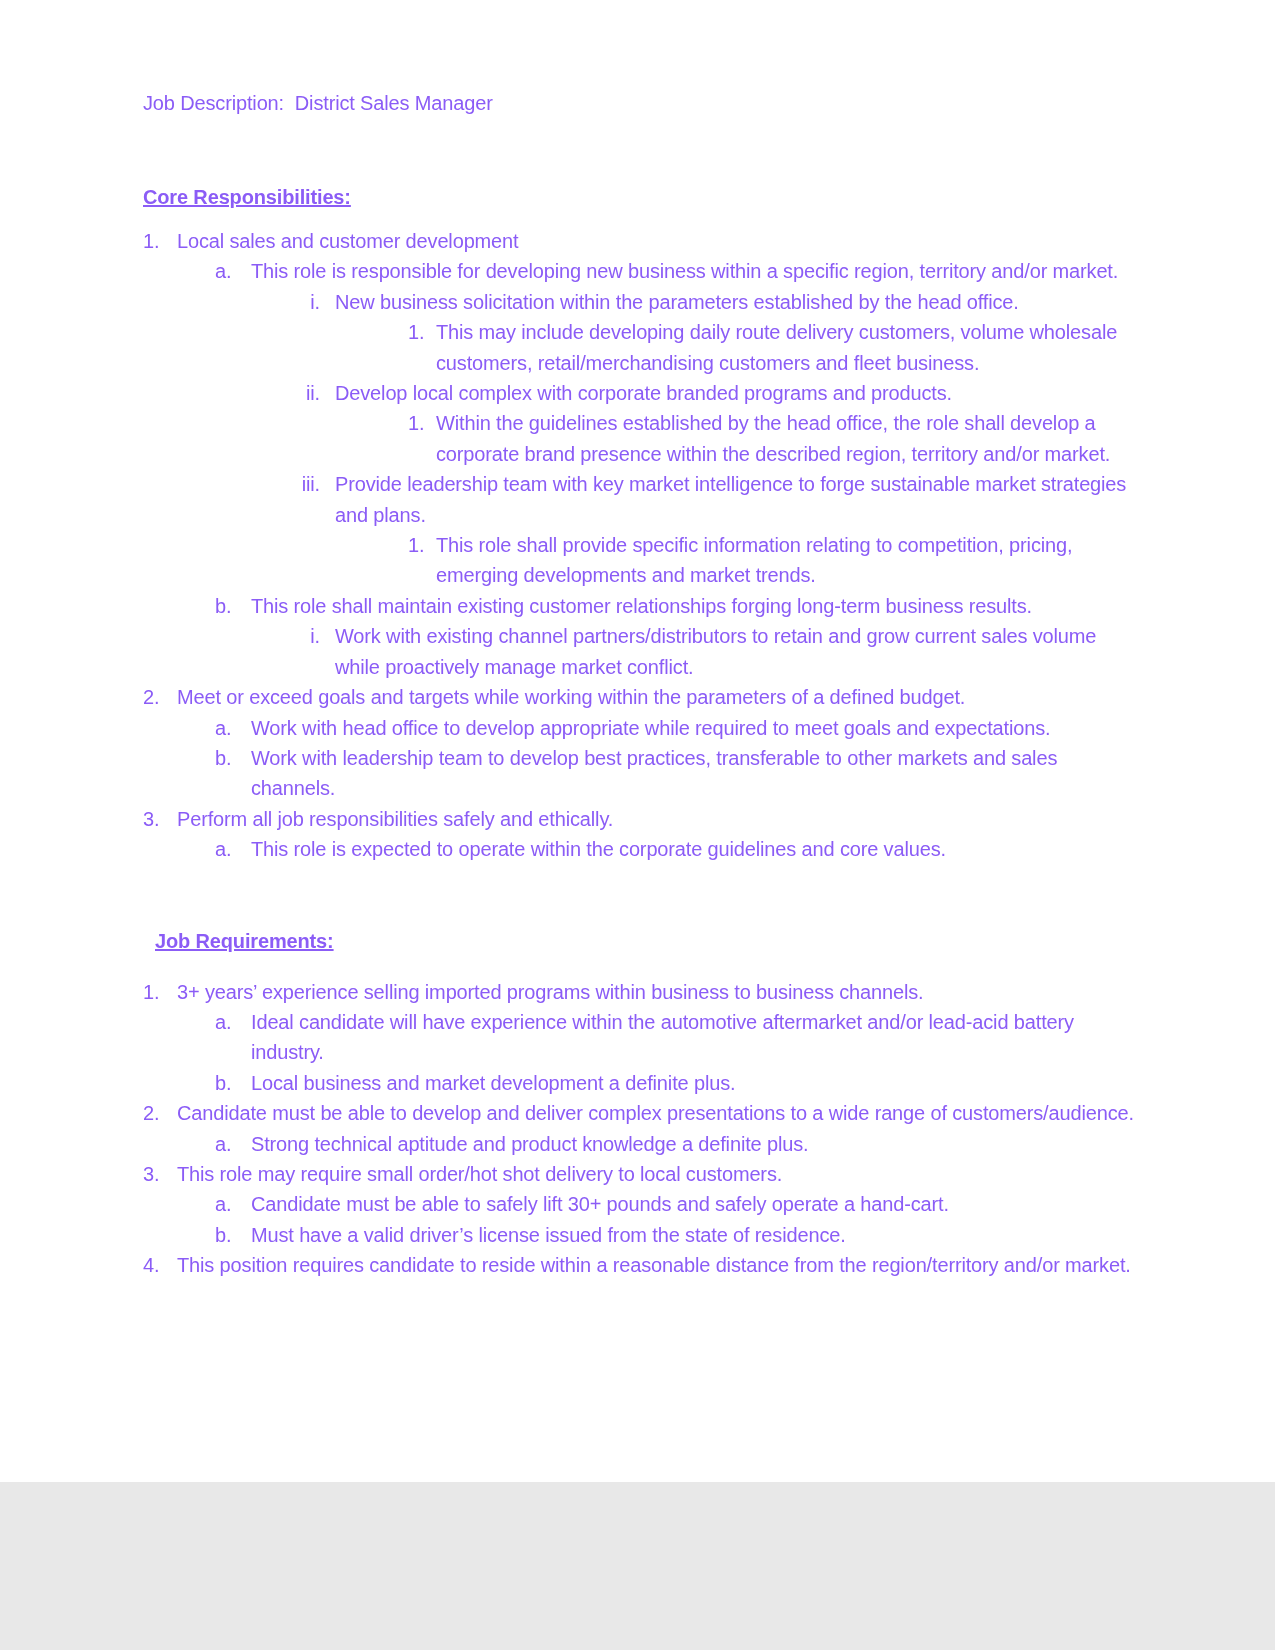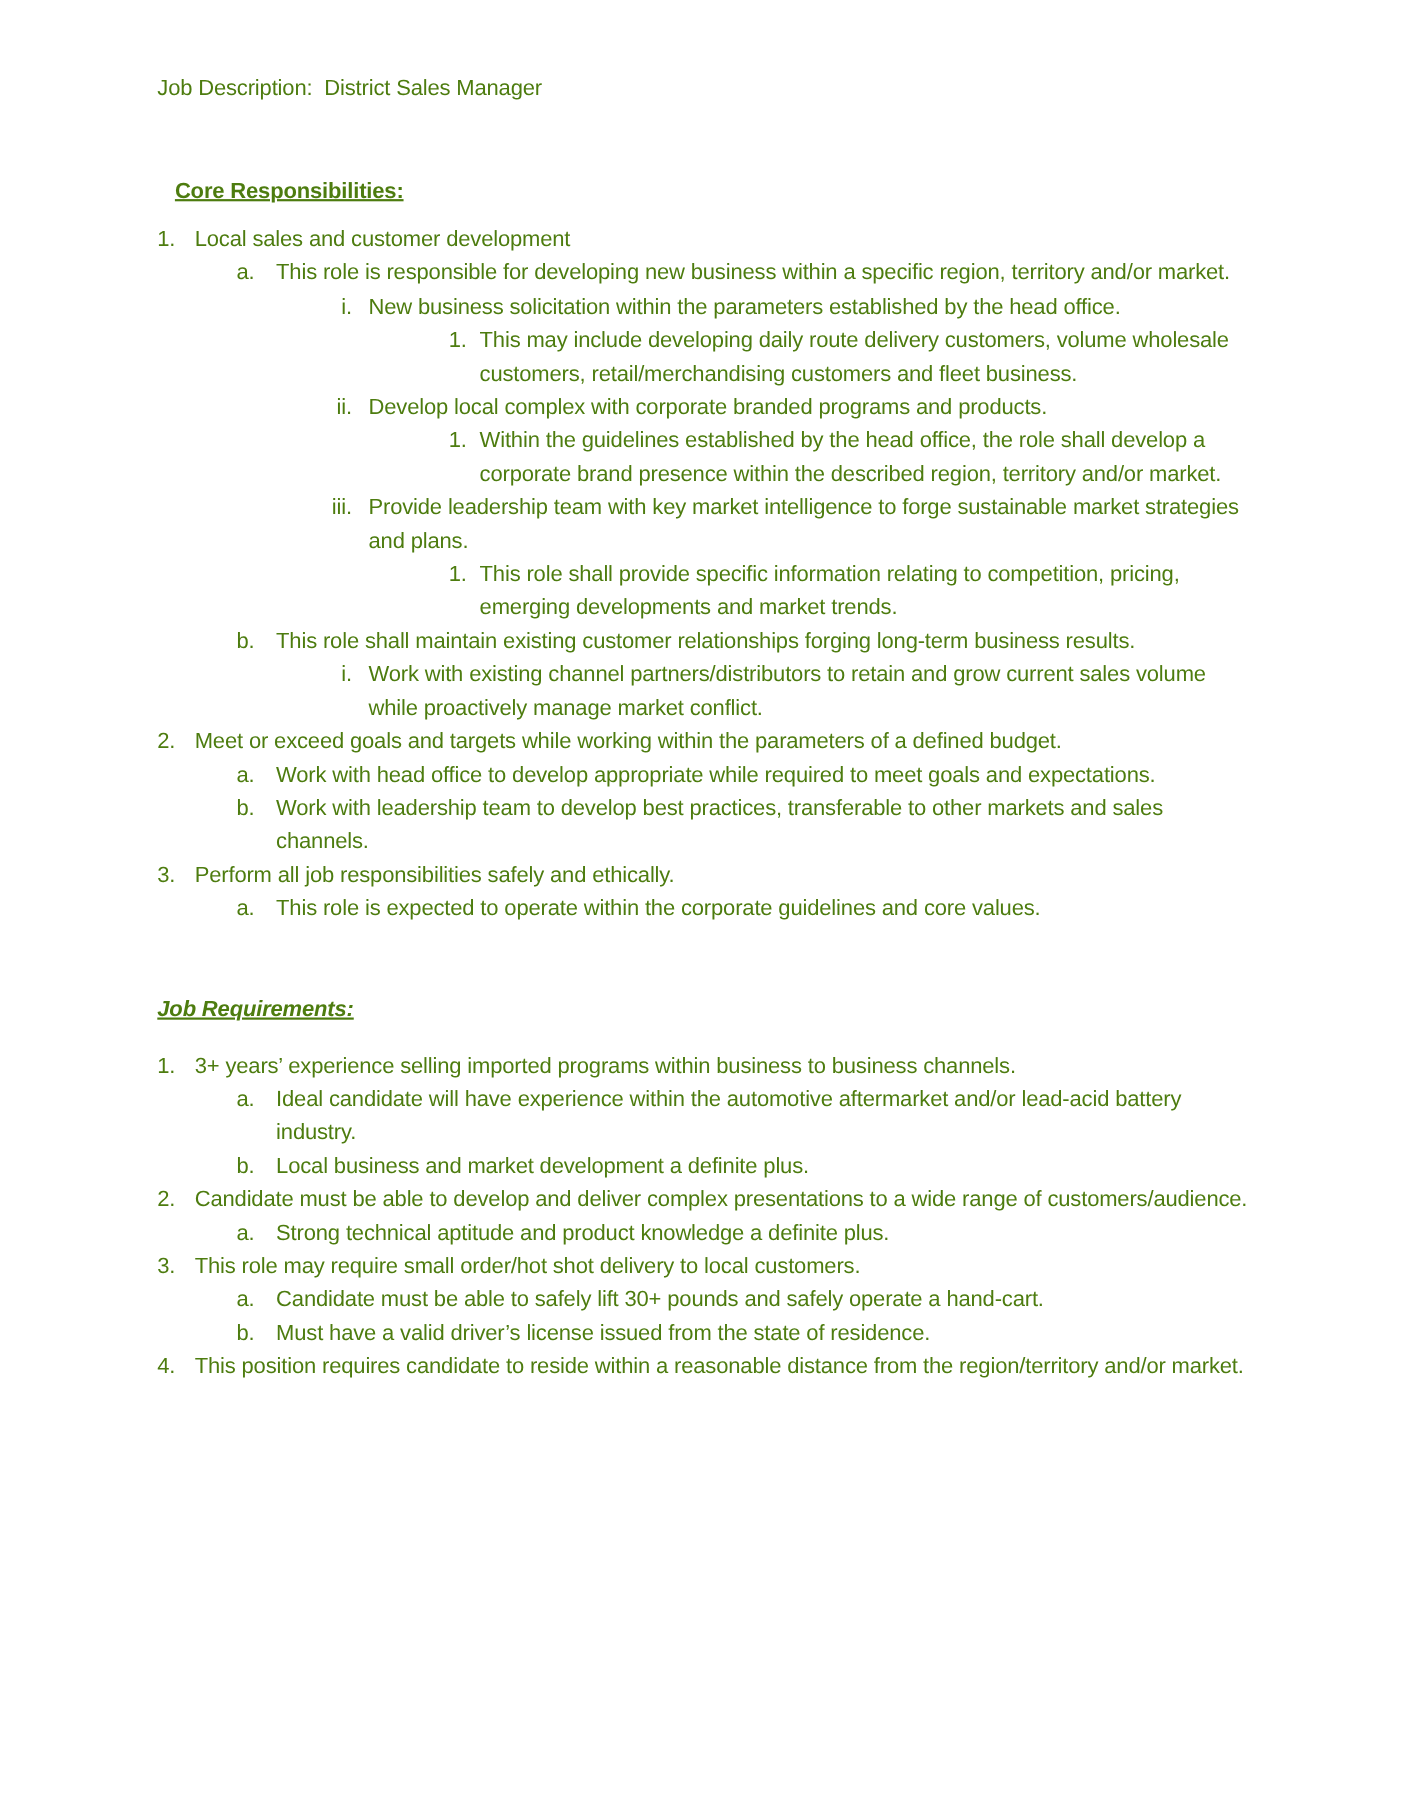--- a/index.html
+++ b/index.html
@@ -1,44 +1,43 @@
 <!DOCTYPE html>
 <html><head>
 <meta charset="utf-8">
 <style>
   html, body { margin: 0; padding: 0; background: #e8e8e8; }
   .page {
     position: relative;
     width: 1275px;
-    height: 1650px;
+    height: 1482px;
     margin: 0 auto;
     background: #ffffff;
     box-sizing: border-box;
-    padding: 66px 140px 40px 143px;
+    padding: 89px 140px 40px 143px;
     font-family: "Liberation Sans", sans-serif;
-    color: #4d7c0f;
+    color: #8b5cf6;
     font-size: 20px;
     letter-spacing: -0.15px;
     overflow: hidden;
   }
   .doc-title {
     font-size: 20px;
     line-height: 28px;
     white-space: pre-wrap;
   }
   .heading {
     font-size: 20px;
     line-height: 28px;
     font-weight: bold;
     text-decoration: underline;
-    margin: 66px 0 15px 16px;
+    margin: 66px 0 15px 0;
   }
   .heading.second {
-    margin: 62px 0 22px 0;
-    font-style: italic;
+    margin: 62px 0 22px 12px;
   }
   .list { }
   .li {
     position: relative;
     line-height: 30.4px;
   }
   .li .marker { position: absolute; top: 0; }
   .level-1 { padding-left: 34px; }
   .level-1 .marker { left: 0; }
   .level-2 { padding-left: 108px; }

